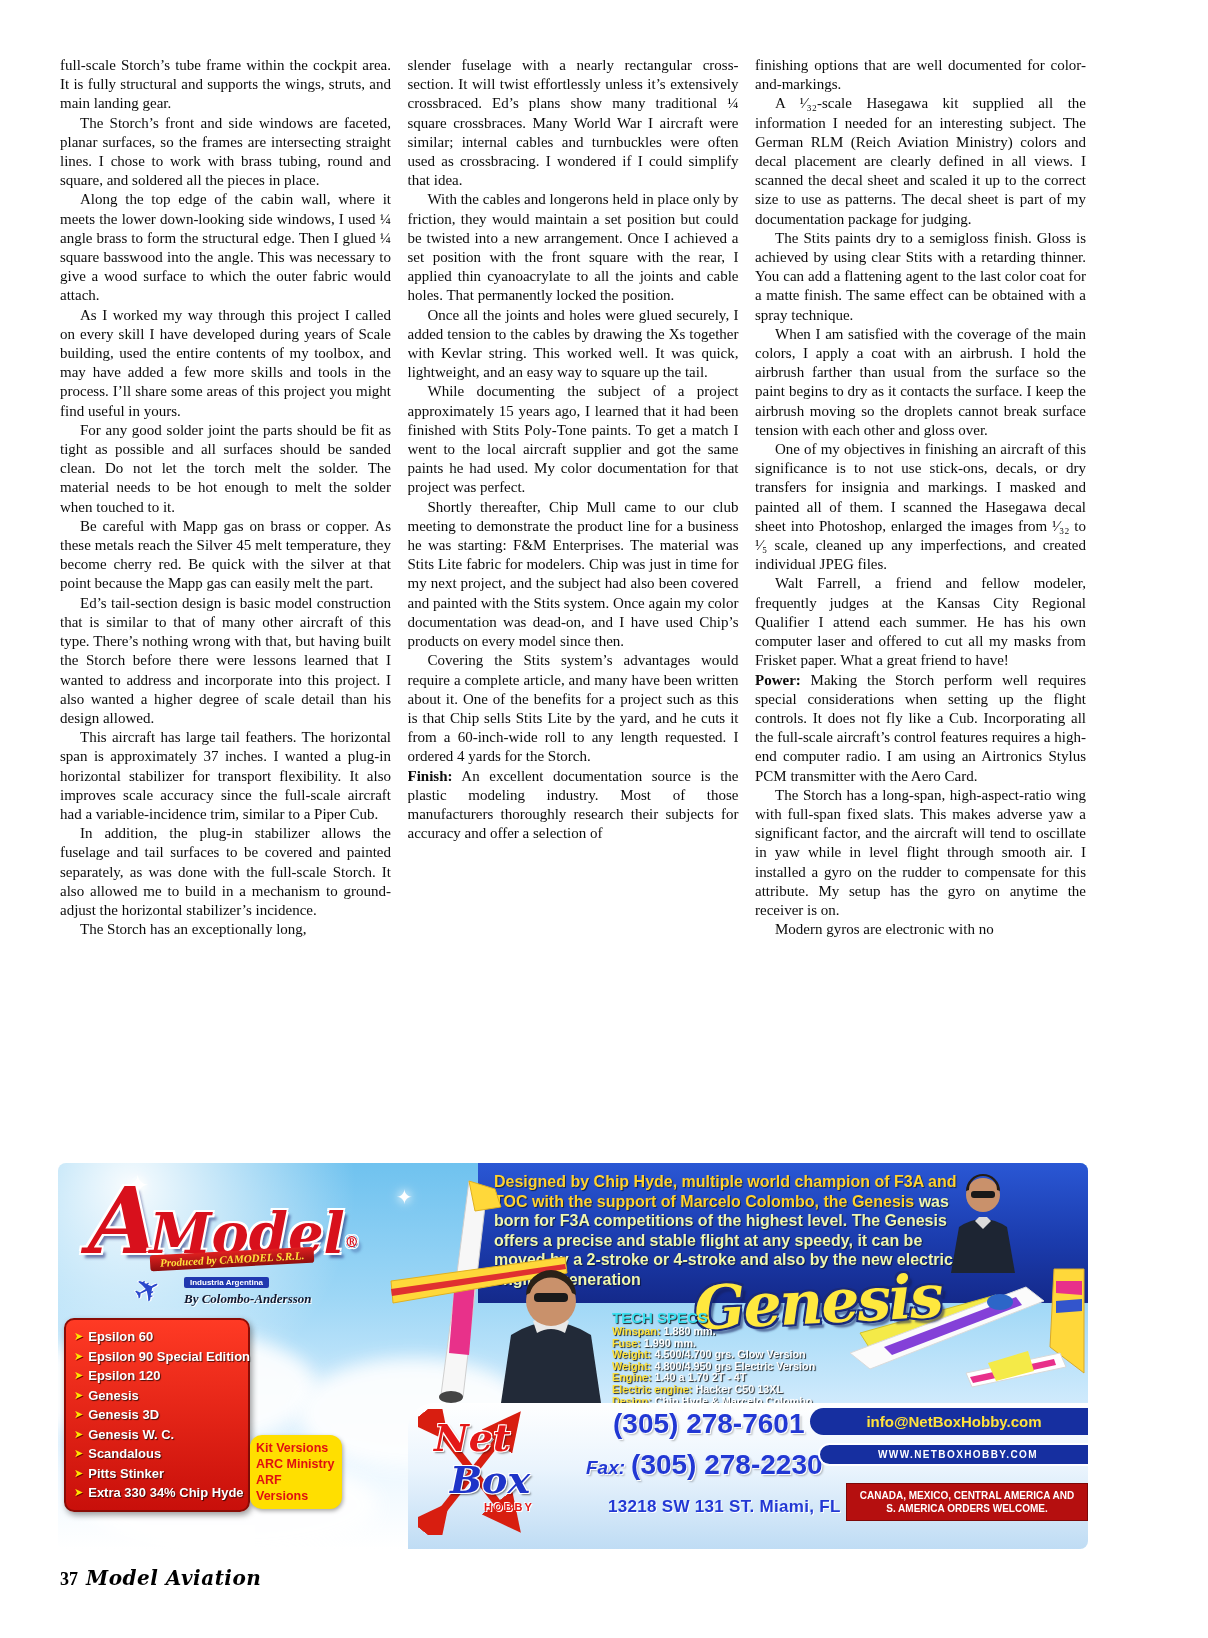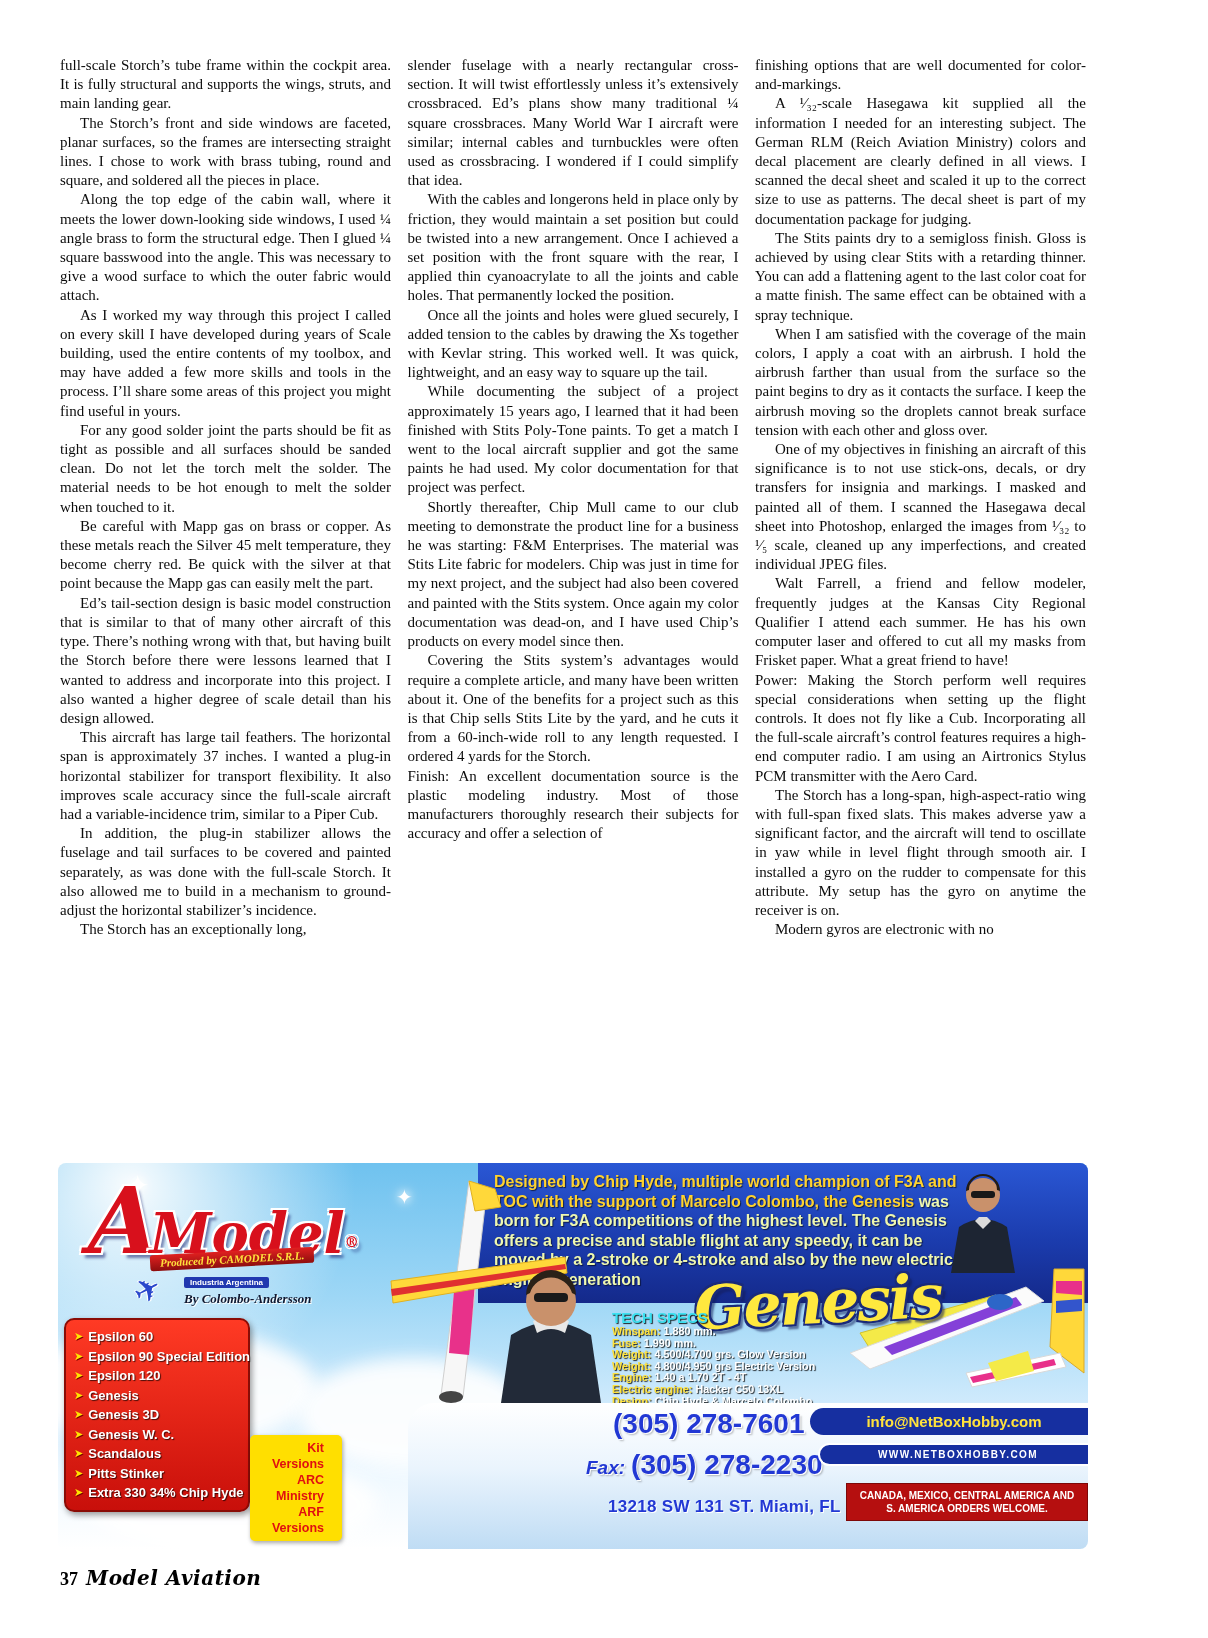--- a/index.html
+++ b/index.html
@@ -3,21 +3,21 @@
 <meta charset="utf-8">
 <style>
   html,body{margin:0;padding:0;background:#ffffff;}
   .page{position:relative;width:1208px;height:1638px;background:#fff;font-family:"Liberation Serif",serif;color:#0b0b0b;overflow:hidden;}
 
   
   .columns{position:absolute;left:60px;top:56px;width:1026px;height:1088px;display:flex;justify-content:space-between;}
   .col{width:331px;height:1088px;overflow:hidden;font-size:15px;line-height:19.2px;text-align:justify;}
   .para{margin:0;text-indent:20px;}
   .para.flush{text-indent:0;}
-  .para .lead{font-weight:normal;}
+  .para .lead{font-weight:bold;}
 
   
   .ad{position:absolute;left:58px;top:1163px;width:1030px;height:386px;border-radius:8px;overflow:hidden;z-index:3;
       background:
         radial-gradient(circle at 7% 6%, rgba(255,255,255,.95), rgba(255,255,255,0) 22%),
         linear-gradient(180deg,#6fc2ef 0%,#9ed7f6 35%,#cfeafc 62%,#eef8ff 80%,#ffffff 100%);}
   .cloud{position:absolute;background:#ffffff;border-radius:50%;filter:blur(9px);opacity:.92;}
   .c1{left:-40px;top:165px;width:300px;height:120px;}
   .c2{left:240px;top:195px;width:230px;height:110px;}
   .c3{left:30px;top:295px;width:290px;height:95px;}
@@ -51,21 +51,21 @@
 
   
   .products{position:absolute;left:6px;top:155px;width:186px;z-index:6;box-sizing:border-box;
       background:linear-gradient(180deg,#ff3a24,#c80f0a);border:2px solid #8a0c06;border-radius:10px;
       padding:7px 8px;box-shadow:2px 3px 6px rgba(0,0,0,.4);}
   .product-item{display:flex;align-items:center;gap:5px;line-height:19.5px;white-space:nowrap;}
   .arrow{color:#ffe400;font-size:11px;text-shadow:1px 1px 0 #700;}
   .pname{color:#fff;font-family:"Liberation Sans",sans-serif;font-weight:bold;font-size:13px;text-shadow:1px 1px 1px rgba(0,0,0,.7);}
 
   .versions{position:absolute;left:192px;top:272px;width:92px;z-index:7;box-sizing:border-box;background:#ffdf00;
-      border-radius:5px;padding:5px 18px;box-shadow:1px 2px 4px rgba(0,0,0,.35);text-align:right;}
+      border-radius:12px;padding:5px 6px;box-shadow:1px 2px 4px rgba(0,0,0,.35);}
   .version-line{color:#e01010;font-family:"Liberation Sans",sans-serif;font-weight:bold;font-size:12.5px;line-height:16px;}
 
   
   .pilot-photo{position:absolute;left:325px;top:0;width:235px;height:240px;z-index:5;}
   .planes{position:absolute;left:790px;top:92px;width:240px;height:150px;z-index:3;}
 
   
   .genesis{position:absolute;left:636px;top:104px;z-index:5;font-family:"DejaVu Serif",serif;font-style:italic;font-weight:bold;
       font-size:60px;color:#ffe83e;transform:rotate(-3deg);letter-spacing:-2px;
       text-shadow:-2px -2px 0 #1a2a7a,2px -2px 0 #1a2a7a,-2px 2px 0 #1a2a7a,2px 2px 0 #1a2a7a,4px 5px 2px rgba(20,30,90,.55);}
@@ -269,20 +269,34 @@
         <polygon points="2,98 178,32 196,46 22,114" fill="#fbfbfb" stroke="#dadada"></polygon>
         <polygon points="36,92 168,42 174,50 44,100" fill="#8440d8"></polygon>
         <ellipse cx="152" cy="47" rx="13" ry="8" fill="#2c66c8"></ellipse>
         <polygon points="118,118 212,98 218,112 124,132" fill="#ffffff" stroke="#d8d8d8"></polygon>
         <polygon points="122,122 206,104 208,110 125,128" fill="#e8318a"></polygon>
         <polygon points="140,108 180,96 186,116 148,126" fill="#f4ea48"></polygon>
       </svg>
     </div>
 
     <div class="contact-strip">
+      <div class="netbox">
+        <svg class="nb-arrows" viewBox="0 0 110 130">
+          <defs>
+              <marker id="ah" markerWidth="5" markerHeight="5" refX="2.5" refY="2.5" orient="auto">
+                <path d="M0,0 L5,2.5 L0,5 Z" fill="#d81e10"></path>
+              </marker>
+            </defs>
+          <line x1="18" y1="112" x2="92" y2="18" stroke="#d81e10" stroke-width="8" marker-start="url(#ah)" marker-end="url(#ah)"></line>
+          <line x1="18" y1="18" x2="92" y2="112" stroke="#d81e10" stroke-width="8" marker-start="url(#ah)" marker-end="url(#ah)"></line>
+        </svg>
+        <div class="nb-net">Net</div>
+        <div class="nb-box">Box</div>
+        <div class="nb-hobby">HOBBY</div>
+      </div>
       <div class="phone">(305) 278-7601</div>
       <div class="fax">
         <span class="fax-label">Fax:</span><span class="fax-num">(305) 278-2230</span>
       </div>
       <div class="address">13218 SW 131 ST. Miami, FL 33186</div>
       <div class="email-bar">info@NetBoxHobby.com</div>
       <div class="web-bar">WWW.NETBOXHOBBY.COM</div>
       <div class="orders">CANADA, MEXICO, CENTRAL AMERICA AND S. AMERICA ORDERS WELCOME.</div>
     </div>
   </section>

